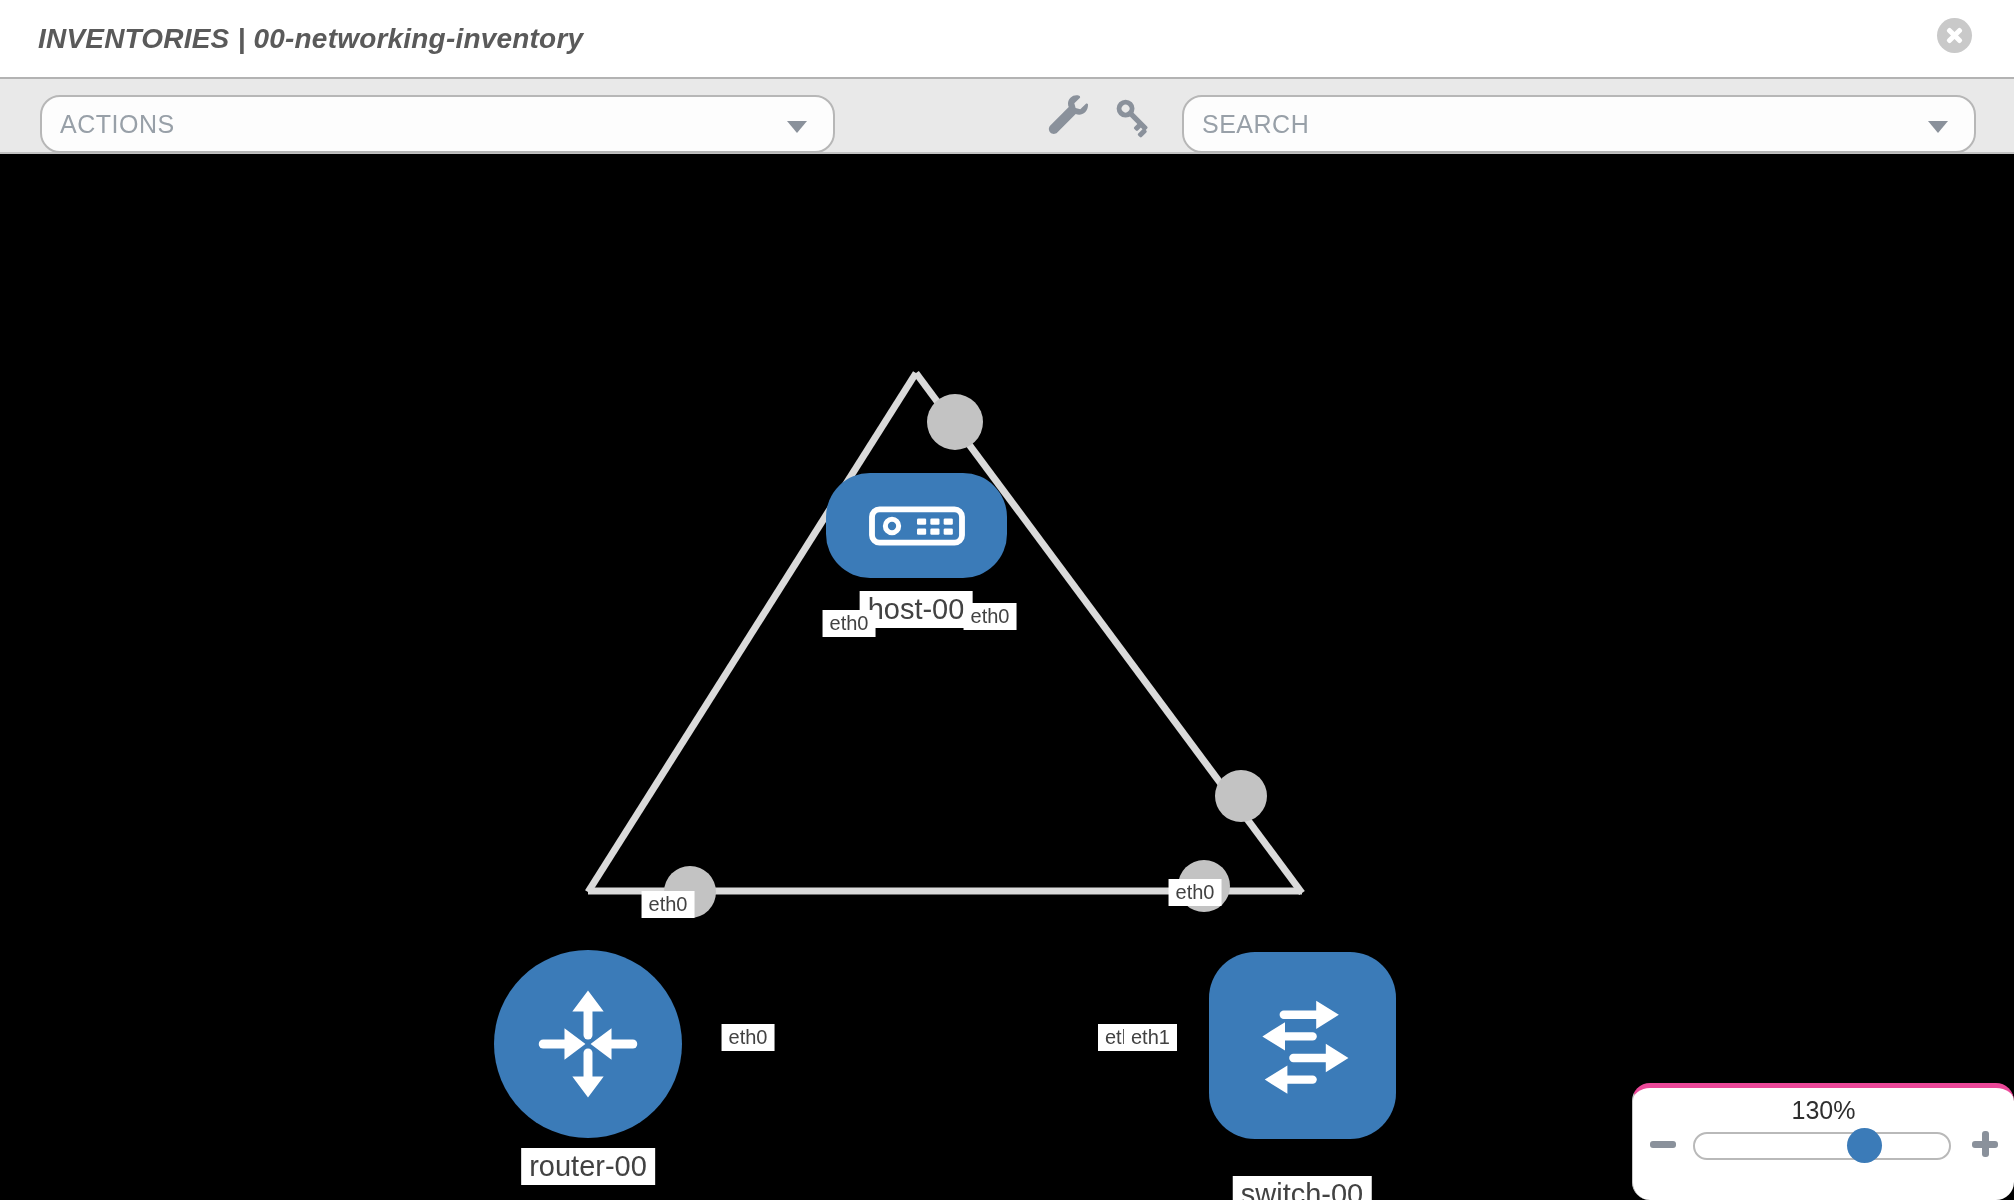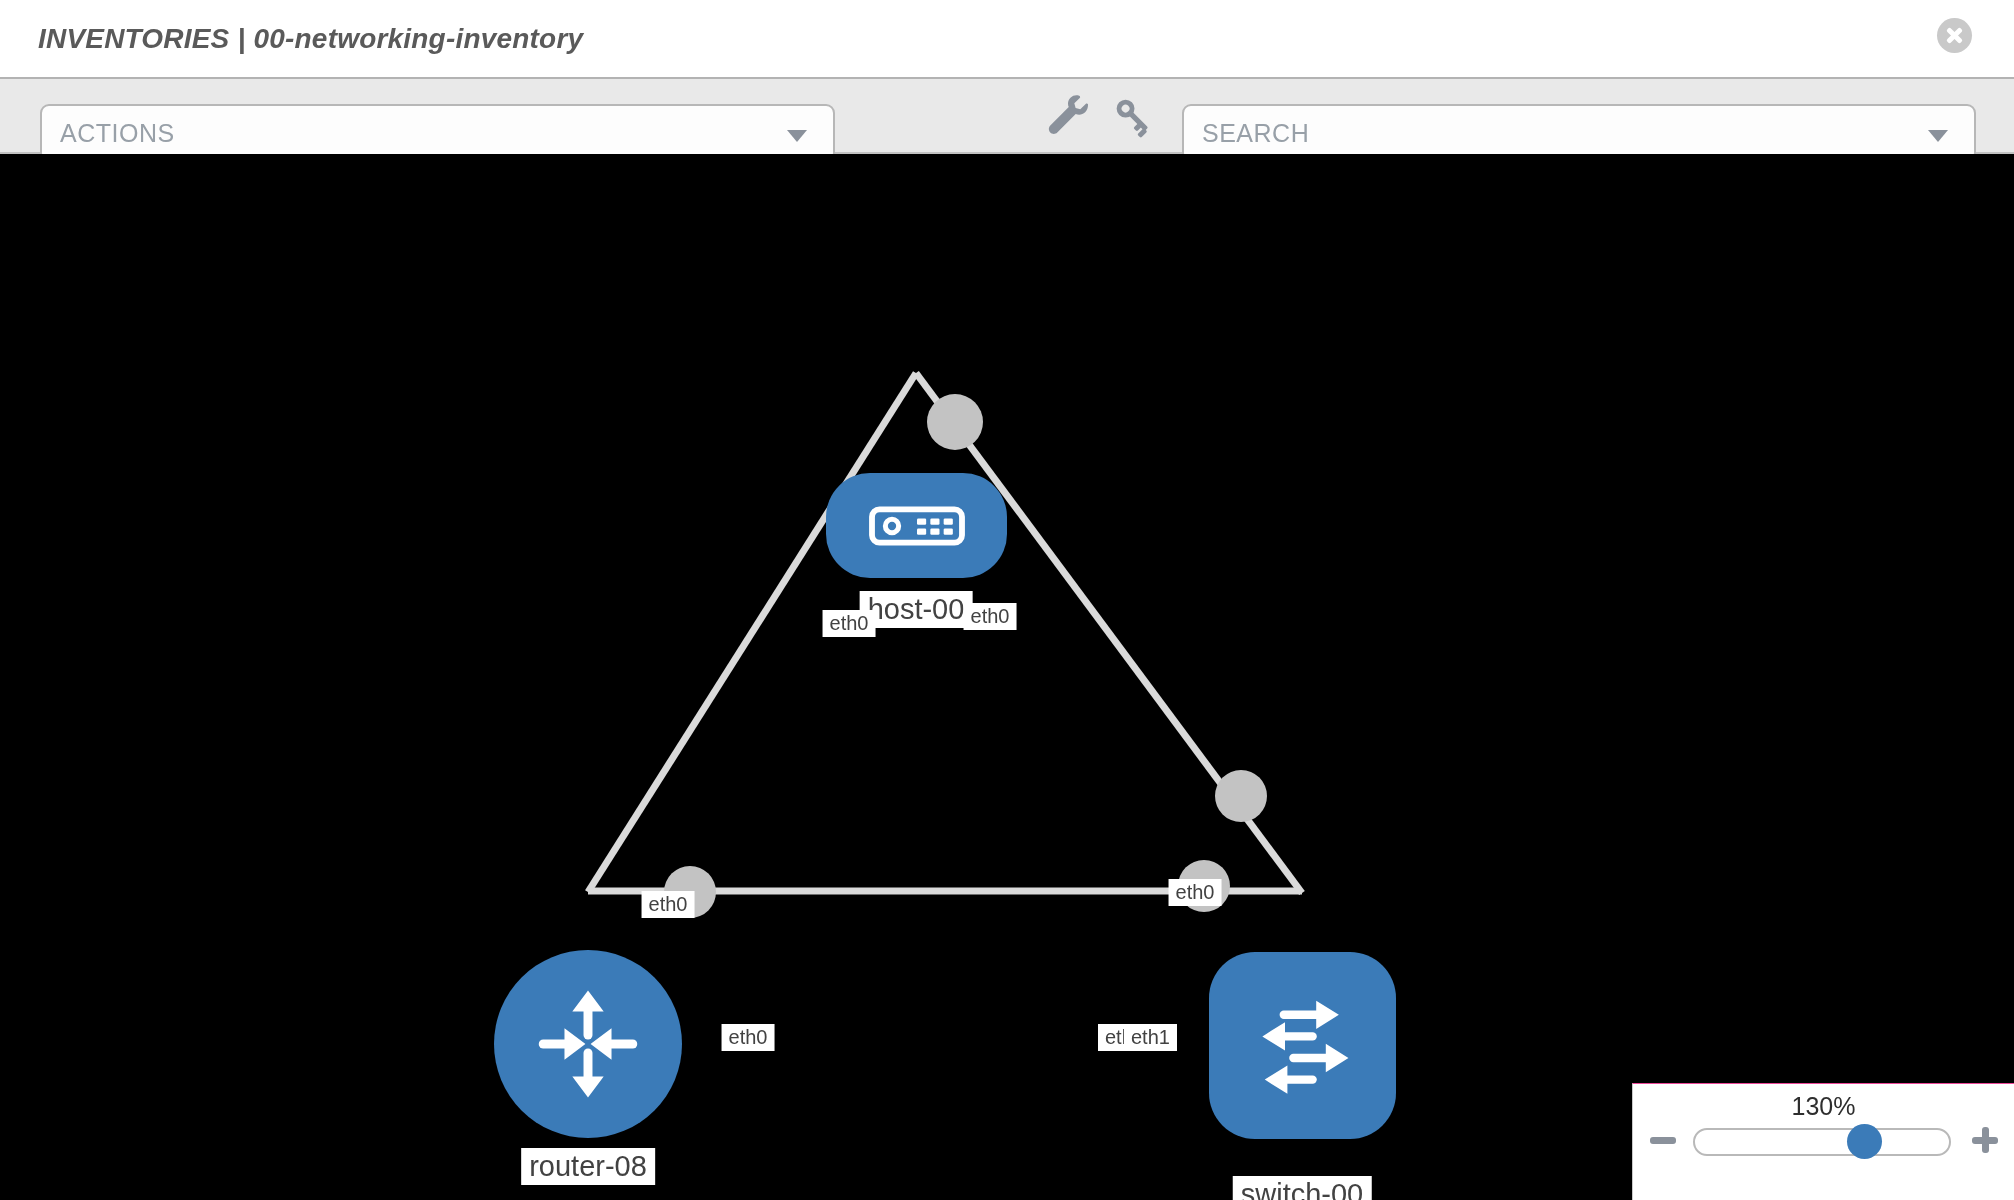--- a/index.html
+++ b/index.html
@@ -14,22 +14,22 @@
     border-radius:50%; background:#c9c9c9; cursor:pointer; }
   .close-x { position:absolute; left:0; top:0; width:100%; height:100%; }
   .close-x::before, .close-x::after { content:""; position:absolute; left:8px; top:15px;
     width:19px; height:5px; border-radius:2px; background:#ffffff; }
   .close-x::before { transform:rotate(45deg); }
   .close-x::after  { transform:rotate(-45deg); }
 
   
   .toolbar { position:absolute; left:0; top:77px; width:2014px; height:77px;
     background:#e9e9e9; border-top:2px solid #b3b3b3; border-bottom:2px solid #c2c2c2; }
-  .select-box { position:absolute; top:25px; height:58px; background:#fdfdfd;
-    border:2px solid #b7b7b7; border-radius:9px; cursor:pointer; }
+  .select-box { position:absolute; top:16px; height:58px; background:#fdfdfd;
+    border:2px solid #b7b7b7; border-radius:20px; cursor:pointer; }
   .select-box .ph { position:absolute; left:18px; top:0; line-height:54px;
     font-size:25px; color:#98a0a8; letter-spacing:0.5px; }
   .chevron { position:absolute; right:26px; top:24px; width:0; height:0;
     border-left:10px solid transparent; border-right:10px solid transparent;
     border-top:12px solid #8a919b; }
   .actions-select { left:40px;  width:795px; }
   .search-select  { left:1182px; width:794px; }
   .tool-icon { position:absolute; top:16px; width:44px; height:44px; cursor:pointer; }
   .wrench { left:1046px; } .key { left:1112px; }
 
@@ -53,21 +53,21 @@
   .if-hr-h { left:849px;  top:456px; }
   .if-hs-h { left:990px;  top:449px; }
   .if-hr-r { left:668px;  top:737px; }
   .if-hs-s { left:1195px; top:725px; }
   .if-rs-r { left:748px;  top:870px; }
   .if-rs-s-back  { left:1098px; top:870px; }
   .if-rs-s-front { left:1124px; top:870px; }
 
   
   .zoom-panel { position:absolute; left:1632px; top:1083px; width:382px; height:117px;
-    background:#ffffff; border-left:1px solid #c9c9c9; border-top:1px solid #ec4899; }
+    background:#ffffff; border-left:1px solid #c9c9c9; border-top:5px solid #ec4899;border-radius:18px; }
   .zoom-value { position:absolute; left:0; top:8px; width:100%; text-align:center;
     font-size:25px; color:#2e2e2e; }
   .zoom-minus, .zoom-plus { position:absolute; top:42px; width:28px; height:28px; cursor:pointer; }
   .zoom-minus { left:16px; } .zoom-plus { left:338px; }
   .minus-icon { position:absolute; left:1px; top:11px; width:26px; height:7px;
     border-radius:3px; background:#8a919b; display:block; }
   .plus-icon { position:absolute; left:0; top:0; width:28px; height:28px; display:block; }
   .plus-icon::before { content:""; position:absolute; left:1px; top:11px; width:26px; height:7px;
     border-radius:3px; background:#8a919b; }
   .plus-icon::after { content:""; position:absolute; left:10.5px; top:1px; width:7px; height:26px;
@@ -161,21 +161,21 @@
           <polygon points="18,42 34,32 34,52" stroke-width="2"></polygon>
         <line x1="42" y1="60" x2="72" y2="60"></line>
           <polygon points="86,60 70,50 70,70" stroke-width="2"></polygon>
         <line x1="34" y1="78" x2="58" y2="78"></line>
           <polygon points="20,78 36,68 36,88" stroke-width="2"></polygon>
       </g>
     </svg>
   </div>
 
   <span class="chip node-label lbl-host">host-00</span>
-  <span class="chip node-label lbl-router">router-08</span>
+  <span class="chip node-label lbl-router">router-00</span>
   <span class="chip node-label lbl-switch">switch-00</span>
 
   <span class="chip if-label if-hr-h">eth0</span>
   <span class="chip if-label if-hs-h">eth0</span>
   <span class="chip if-label if-hr-r">eth0</span>
   <span class="chip if-label if-hs-s">eth0</span>
   <span class="chip if-label if-rs-r">eth0</span>
   <span class="chip if-label edgepos if-rs-s-back">eth0</span>
   <span class="chip if-label edgepos if-rs-s-front">eth1</span>
 </div>

